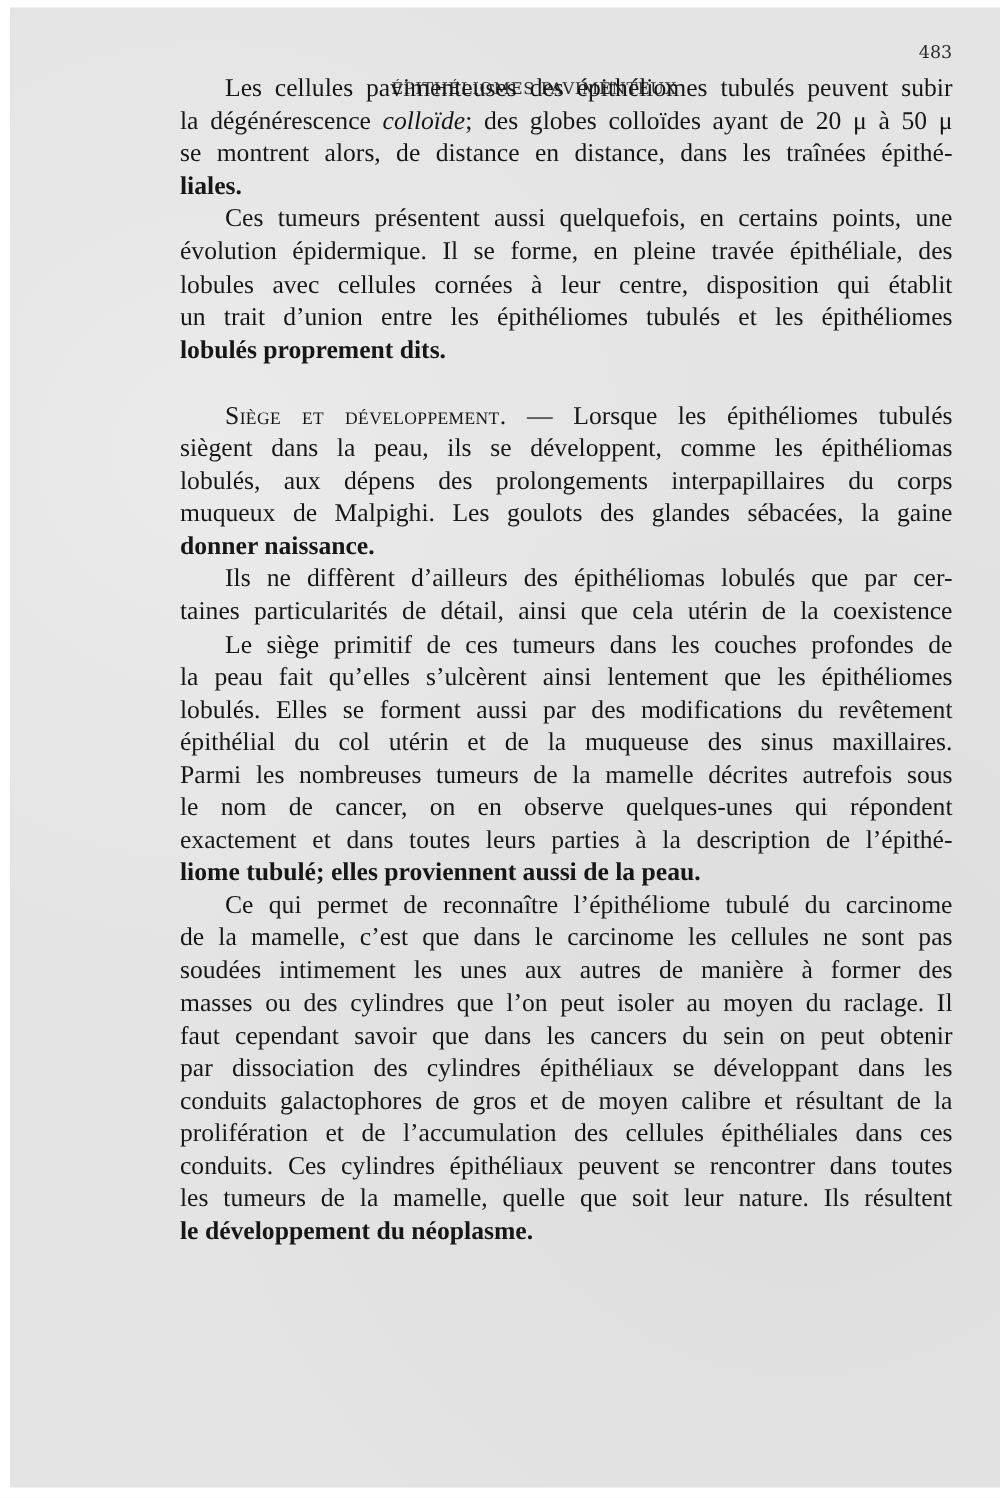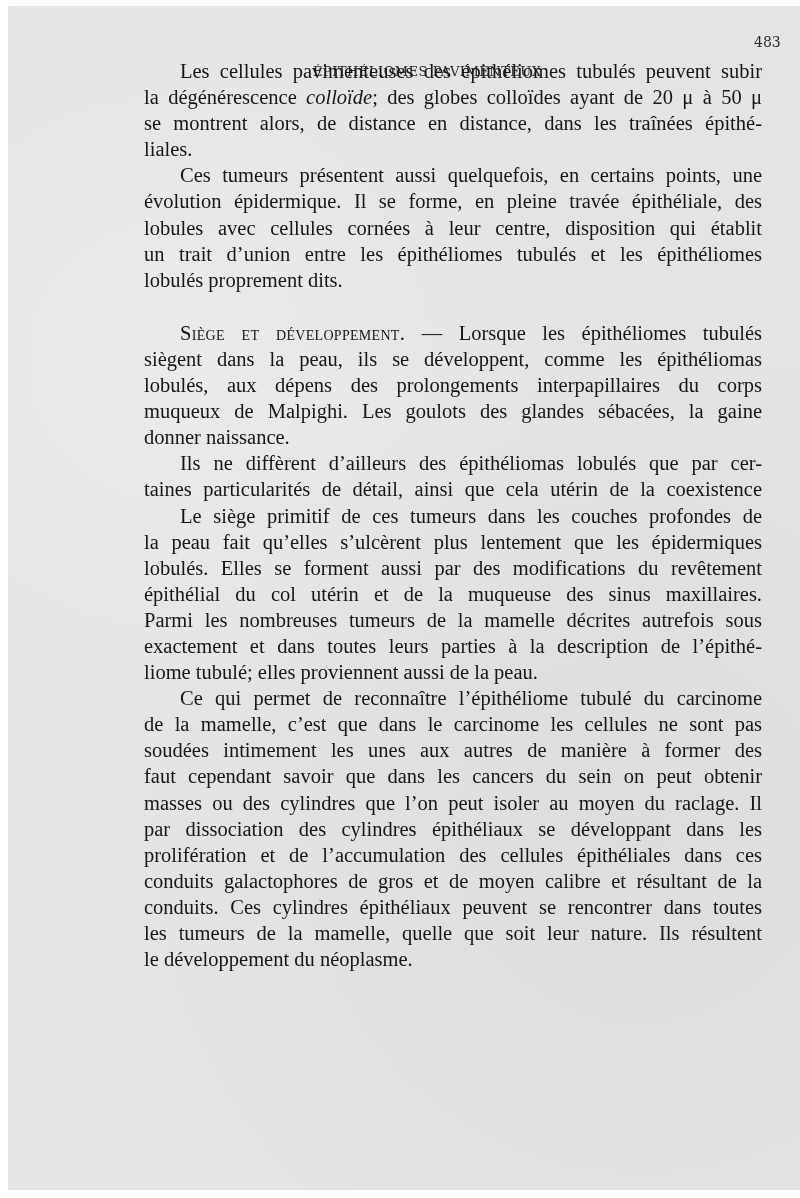--- a/index.html
+++ b/index.html
@@ -36,21 +36,21 @@
     .running-title {
       position: absolute;
       left: 305px;
       top: 0;
       font-size: 13px;
       letter-spacing: 0.5px;
       margin-top: 32px;
     }
     .page-number {
       position: absolute;
-      left: 746px;
+      left: 727px;
       top: 2px;
       font-size: 14px;
     }
     .body-text {
       position: absolute;
       left: 108px;
       top: 58px;
       width: 654px;
       font-family: "Liberation Serif", "DejaVu Serif", serif;
       font-size: 20.5px;
@@ -65,20 +65,21 @@
       text-align-last: left;
     }
     .para .line {
       display: block;
       text-align: justify;
       text-align-last: justify;
       white-space: nowrap;
     }
     .para .line.last {
       text-align-last: left;
+      font-weight: bold;
     }
     .para .line.first {
       padding-left: 36px;
     }
     .lines-para {
       margin: 0;
     }
     .section-gap {
       height: 27px;
     }
@@ -127,37 +128,38 @@
       <span class="para"><span class="line last">donner naissance.</span></span>
     </div>
 
     <div class="lines-para">
       <span class="para"><span class="line first">Ils ne diffèrent d’ailleurs des épithéliomas lobulés que par cer-</span></span>
       <span class="para"><span class="line">taines particularités de détail, ainsi que cela utérin de la coexistence</span></span>
     </div>
 
     <div class="lines-para">
       <span class="para"><span class="line first">Le siège primitif de ces tumeurs dans les couches profondes de</span></span>
-      <span class="para"><span class="line">la peau fait qu’elles s’ulcèrent plus lentement que les épidermiques</span></span>
+      <span class="para"><span class="line">la peau fait qu’elles s’ulcèrent ainsi lentement que les épithéliomes</span></span>
       <span class="para"><span class="line">lobulés. Elles se forment aussi par des modifications du revêtement</span></span>
       <span class="para"><span class="line">épithélial du col utérin et de la muqueuse des sinus maxillaires.</span></span>
       <span class="para"><span class="line">Parmi les nombreuses tumeurs de la mamelle décrites autrefois sous</span></span>
+      <span class="para"><span class="line">le nom de cancer, on en observe quelques-unes qui répondent</span></span>
       <span class="para"><span class="line">exactement et dans toutes leurs parties à la description de l’épithé-</span></span>
       <span class="para"><span class="line last">liome tubulé; elles proviennent aussi de la peau.</span></span>
     </div>
 
     <div class="lines-para">
       <span class="para"><span class="line first">Ce qui permet de reconnaître l’épithéliome tubulé du carcinome</span></span>
       <span class="para"><span class="line">de la mamelle, c’est que dans le carcinome les cellules ne sont pas</span></span>
       <span class="para"><span class="line">soudées intimement les unes aux autres de manière à former des</span></span>
+      <span class="para"><span class="line">masses ou des cylindres que l’on peut isoler au moyen du raclage. Il</span></span>
       <span class="para"><span class="line">faut cependant savoir que dans les cancers du sein on peut obtenir</span></span>
-      <span class="para"><span class="line">masses ou des cylindres que l’on peut isoler au moyen du raclage. Il</span></span>
       <span class="para"><span class="line">par dissociation des cylindres épithéliaux se développant dans les</span></span>
+      <span class="para"><span class="line">conduits galactophores de gros et de moyen calibre et résultant de la</span></span>
       <span class="para"><span class="line">prolifération et de l’accumulation des cellules épithéliales dans ces</span></span>
-      <span class="para"><span class="line">conduits galactophores de gros et de moyen calibre et résultant de la</span></span>
       <span class="para"><span class="line">conduits. Ces cylindres épithéliaux peuvent se rencontrer dans toutes</span></span>
       <span class="para"><span class="line">les tumeurs de la mamelle, quelle que soit leur nature. Ils résultent</span></span>
       <span class="para"><span class="line last">le développement du néoplasme.</span></span>
     </div>
 
 
   </div>
 </div>
 
 </body></html>

